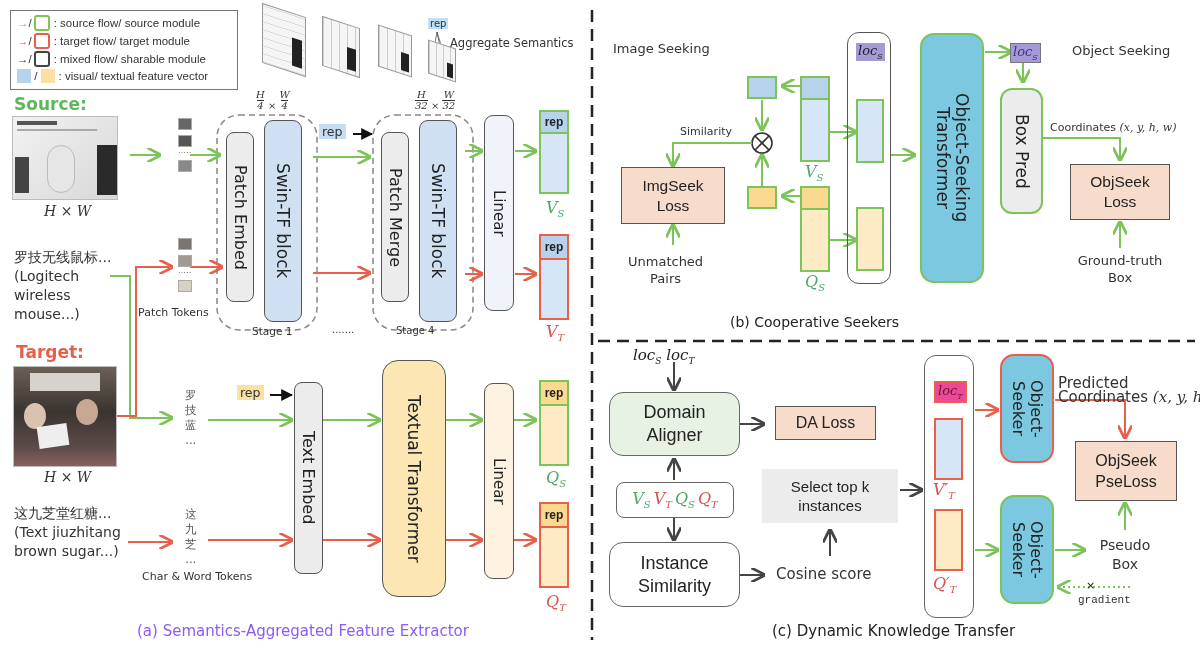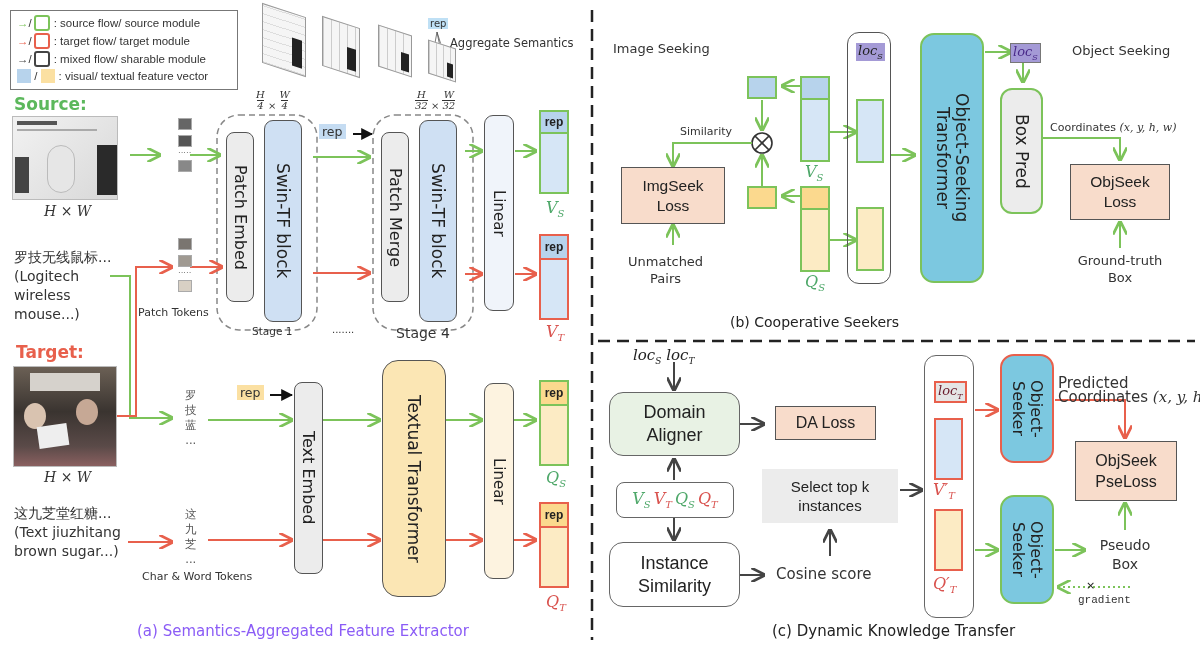--- a/index.html
+++ b/index.html
@@ -224,21 +224,21 @@
 <div class="t" style="left:332px;top:324px;font-size:10px;">.......</div>
 
 <div class="t" style="left:319px;top:124px;font-size:12.5px;background:#c5dcf2;padding:0 3px;">rep</div>
 
 <div class="box" style="left:381px;top:132px;width:28px;height:170px;background:#ececec;border:1.5px solid #555;border-radius:8px;">
   <span class="vtxt" style="font-size:16px;">Patch Merge</span>
 </div>
 <div class="box" style="left:419px;top:120px;width:38px;height:202px;background:#cfe0f3;border:1.5px solid #555;border-radius:9px;">
   <span class="vtxt" style="font-size:17px;">Swin-TF block</span>
 </div>
-<div class="t" style="left:396px;top:325px;font-size:14px;text-align:center;">Stage 4</div>
+<div class="t" style="left:396px;top:325px;font-size:10px;text-align:center;">Stage 4</div>
 
 <div class="box" style="left:484px;top:115px;width:30px;height:196px;background:#f0f4fa;border:1.5px solid #555;border-radius:9px;">
   <span class="vtxt" style="font-size:15px;">Linear</span>
 </div>
 
 <div class="abs" style="left:539px;top:110px;width:30px;height:84px;border:2px solid #7cc35a;background:#d6e6f6;box-sizing:border-box;">
   <div style="height:20px;border-bottom:2px solid #7cc35a;background:#b7d3ec;font-size:12px;font-weight:bold;text-align:center;line-height:20px;">rep</div>
 </div>
 <div class="t math" style="left:546px;top:198px;font-size:16px;color:#4fa86a;"><span>V</span><sub style="font-size:10px;">S</sub></div>
 
@@ -350,21 +350,21 @@
   <div>Similarity</div>
 </div>
 <div class="t" style="left:776px;top:565px;font-size:15px;">Cosine score</div>
 
 <div class="box" style="left:762px;top:469px;width:136px;height:54px;background:#ececec;flex-direction:column;font-size:15px;line-height:19px;">
   <div>Select top k</div>
   <div>instances</div>
 </div>
 
 <div class="abs" style="left:924px;top:355px;width:50px;height:263px;border:1.5px solid #666;border-radius:12px;box-sizing:border-box;">
-  <div class="t math" style="left:9px;top:25px;font-size:13px;color:#6a1a2a;background:#e5e5e5;padding:0 2px;border:2px solid #e8604c;"><span>loc</span><sub style="font-size:8px;">T</sub></div>
+  <div class="t math" style="left:9px;top:25px;font-size:13px;color:#6a1a2a;background:#ec4899;padding:0 2px;border:2px solid #e8604c;"><span>loc</span><sub style="font-size:8px;">T</sub></div>
   <div class="abs" style="left:9px;top:62px;width:29px;height:62px;background:#d6e6f6;border:2px solid #e8604c;box-sizing:border-box;"></div>
   <div class="t math" style="left:8px;top:124px;font-size:16px;color:#d9534f;"><span>V′</span><sub style="font-size:10px;">T</sub></div>
   <div class="abs" style="left:9px;top:153px;width:29px;height:62px;background:#fcebc4;border:2px solid #e8604c;box-sizing:border-box;"></div>
   <div class="t math" style="left:8px;top:218px;font-size:16px;color:#d9534f;"><span>Q′</span><sub style="font-size:10px;">T</sub></div>
 </div>
 
 <div class="box" style="left:1000px;top:354px;width:54px;height:109px;background:#7cc8e0;border:2.5px solid #e8604c;border-radius:14px;">
   <span class="vtxt" style="font-size:16px;text-align:center;"><span>Object-</span><br><span>Seeker</span></span>
 </div>
 <div class="box" style="left:1000px;top:495px;width:54px;height:109px;background:#7cc8e0;border:2.5px solid #7cc35a;border-radius:14px;">

